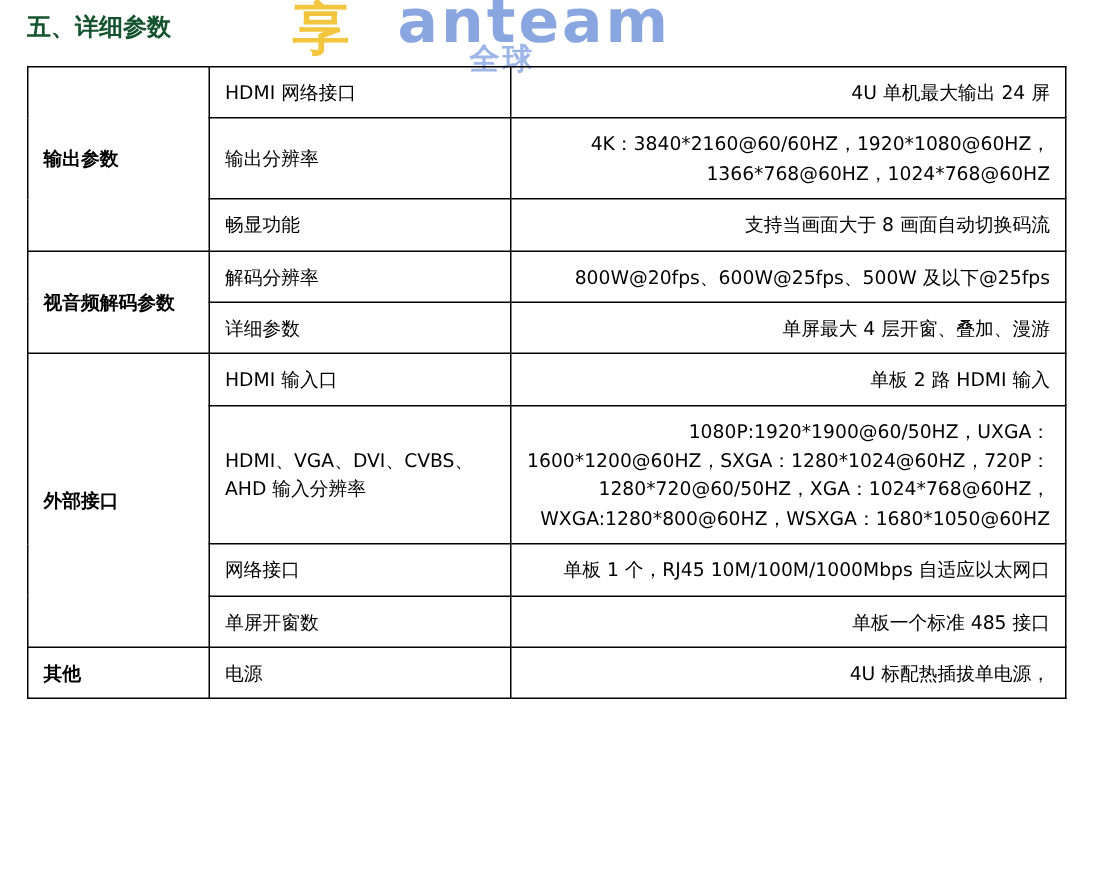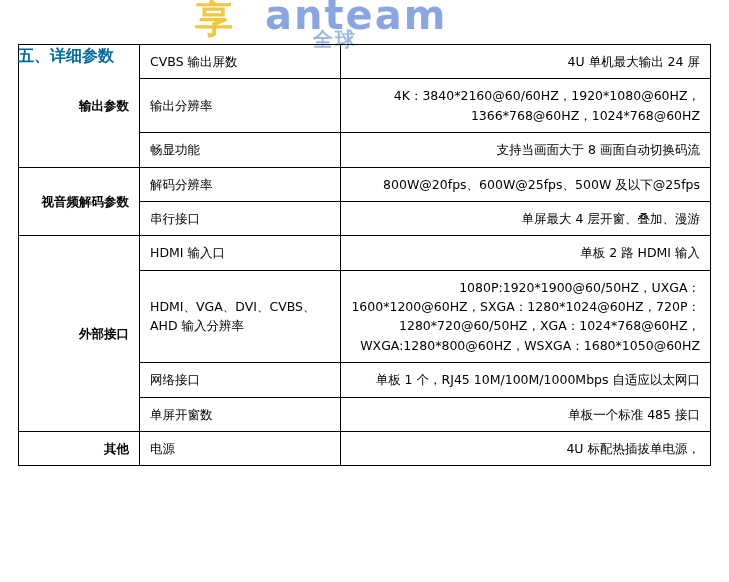--- a/index.html
+++ b/index.html
@@ -53,24 +53,23 @@
     color: #3f6fd0;
     opacity: 0.5;
   }
 
   .page-title {
     position: absolute;
     top: 8px;
     left: 18px;
     font-size: 16px;
     font-weight: bold;
-    color: #0369a1;
+    color: #14532d;
     font-family: Liberation Serif, serif;
     z-index: 2;
-    margin-top: 38px;
   }
 
   table.spec {
     position: absolute;
     top: 44px;
     left: 18px;
     width: 693px;
     border-collapse: collapse;
     table-layout: fixed;
     background: transparent;
@@ -79,21 +78,21 @@
   table.spec td {
     border: 1px solid #000000;
     padding: 7px 10px;
     vertical-align: middle;
     font-size: 12.5px;
     line-height: 1.55;
     color: #000000;
   }
   td.group {
     width: 100px;
-    text-align: right;
+    text-align: left;
     font-weight: bold;
     font-size: 13px;
   }
   td.param {
     width: 180px;
     text-align: left;
     font-size: 12.5px;
   }
   td.value {
     text-align: right;
@@ -109,42 +108,42 @@
   <span class="wm-text wm-sub">全球</span>
 </div>
 
 <div class="page-title">五、详细参数</div>
 
 <table class="spec">
   <tbody>
 
     <tr>
       <td class="group" rowspan="3">输出参数</td>
-      <td class="param">CVBS 输出屏数</td>
+      <td class="param">HDMI 网络接口</td>
       <td class="value">4U 单机最大输出 24 屏</td>
     </tr>
 
     <tr>
       <td class="param">输出分辨率</td>
       <td class="value">4K：3840*2160@60/60HZ，1920*1080@60HZ，1366*768@60HZ，1024*768@60HZ</td>
     </tr>
 
     <tr>
       <td class="param">畅显功能</td>
       <td class="value">支持当画面大于 8 画面自动切换码流</td>
     </tr>
 
     <tr>
       <td class="group" rowspan="2">视音频解码参数</td>
       <td class="param">解码分辨率</td>
       <td class="value">800W@20fps、600W@25fps、500W 及以下@25fps</td>
     </tr>
 
     <tr>
-      <td class="param">串行接口</td>
+      <td class="param">详细参数</td>
       <td class="value">单屏最大 4 层开窗、叠加、漫游</td>
     </tr>
 
     <tr>
       <td class="group" rowspan="4">外部接口</td>
       <td class="param">HDMI 输入口</td>
       <td class="value">单板 2 路 HDMI 输入</td>
     </tr>
 
     <tr>

